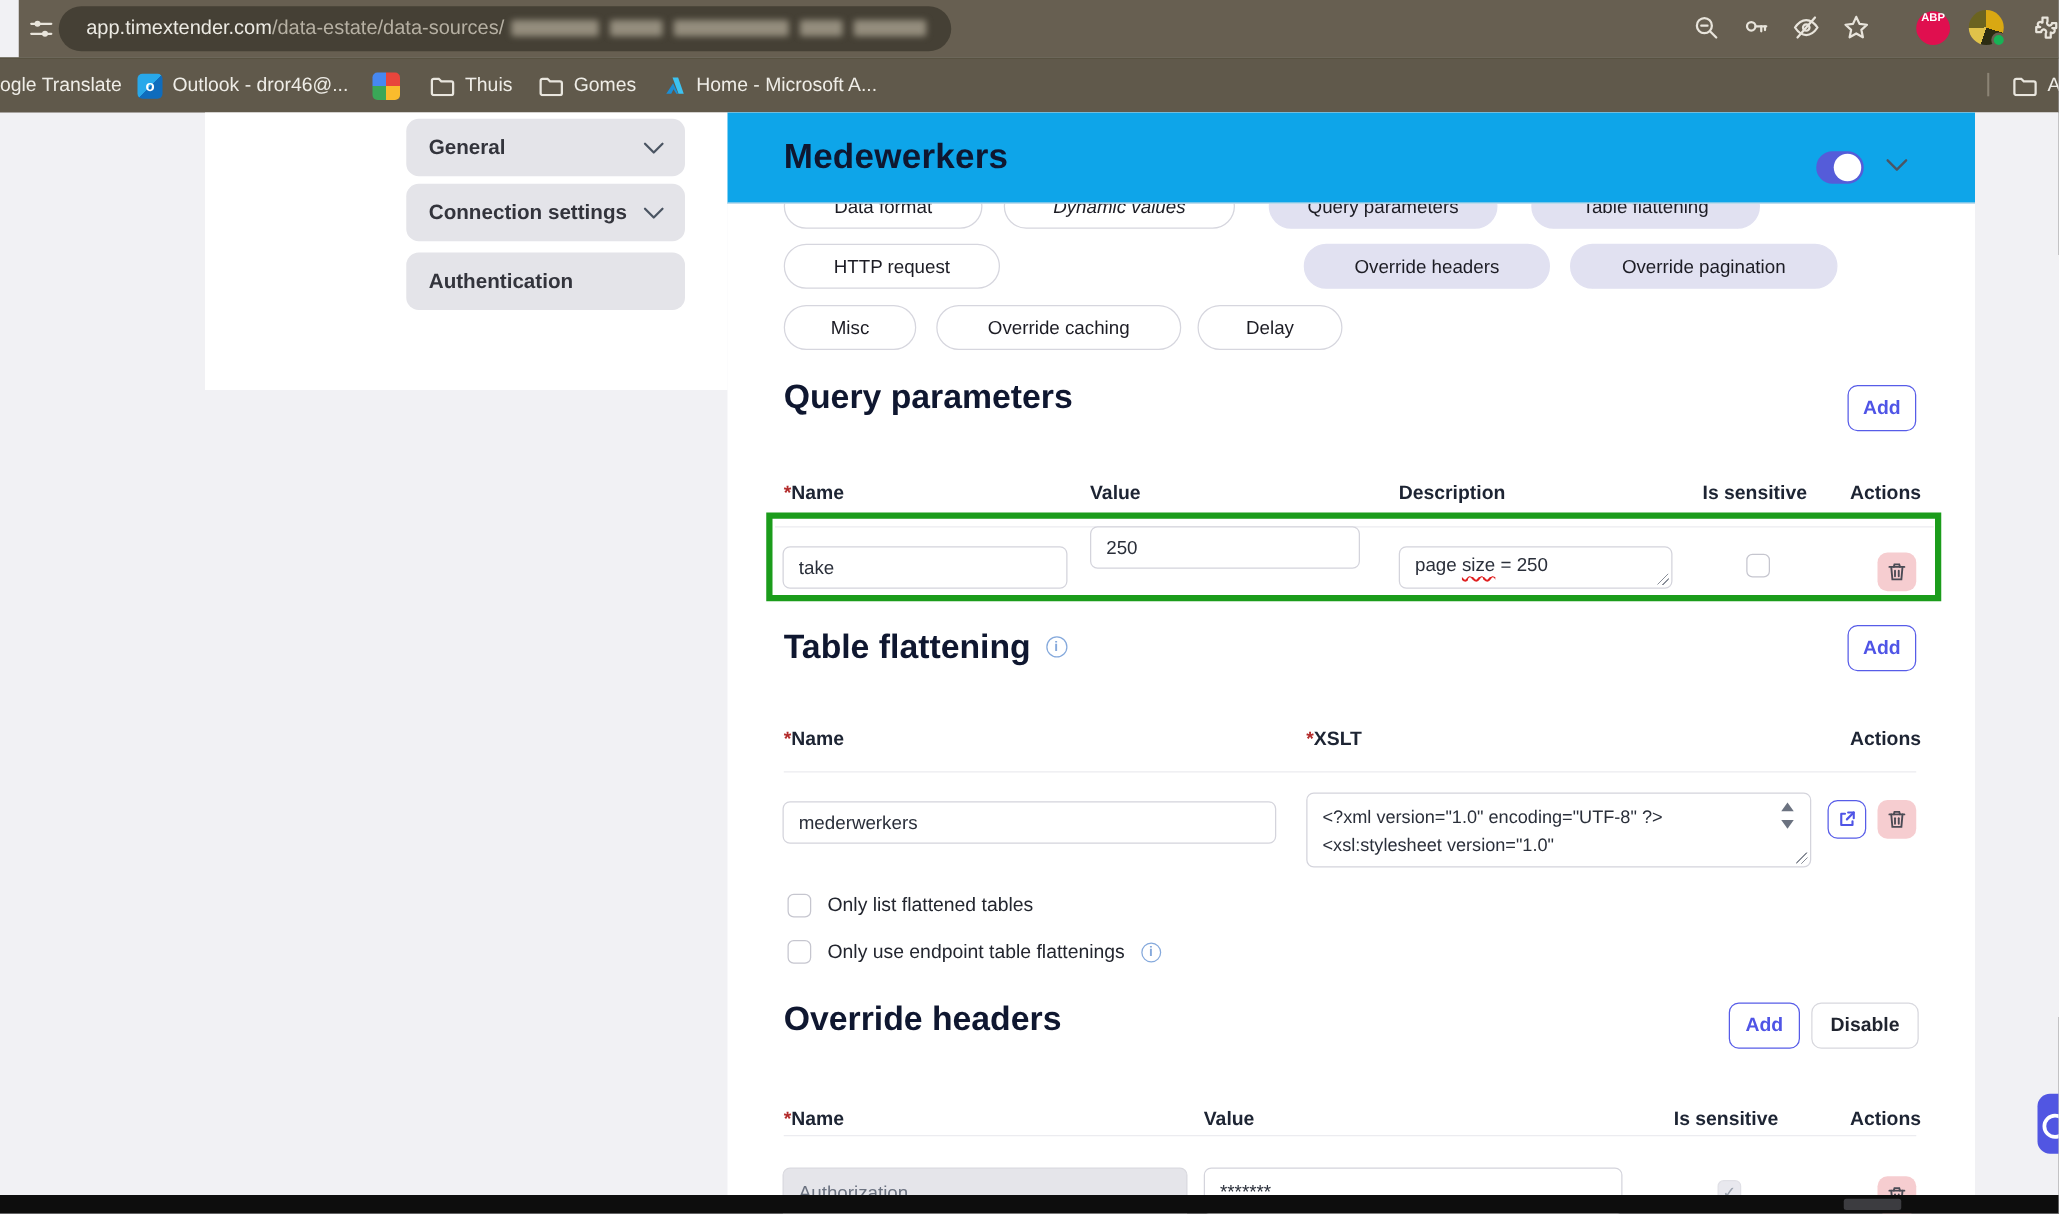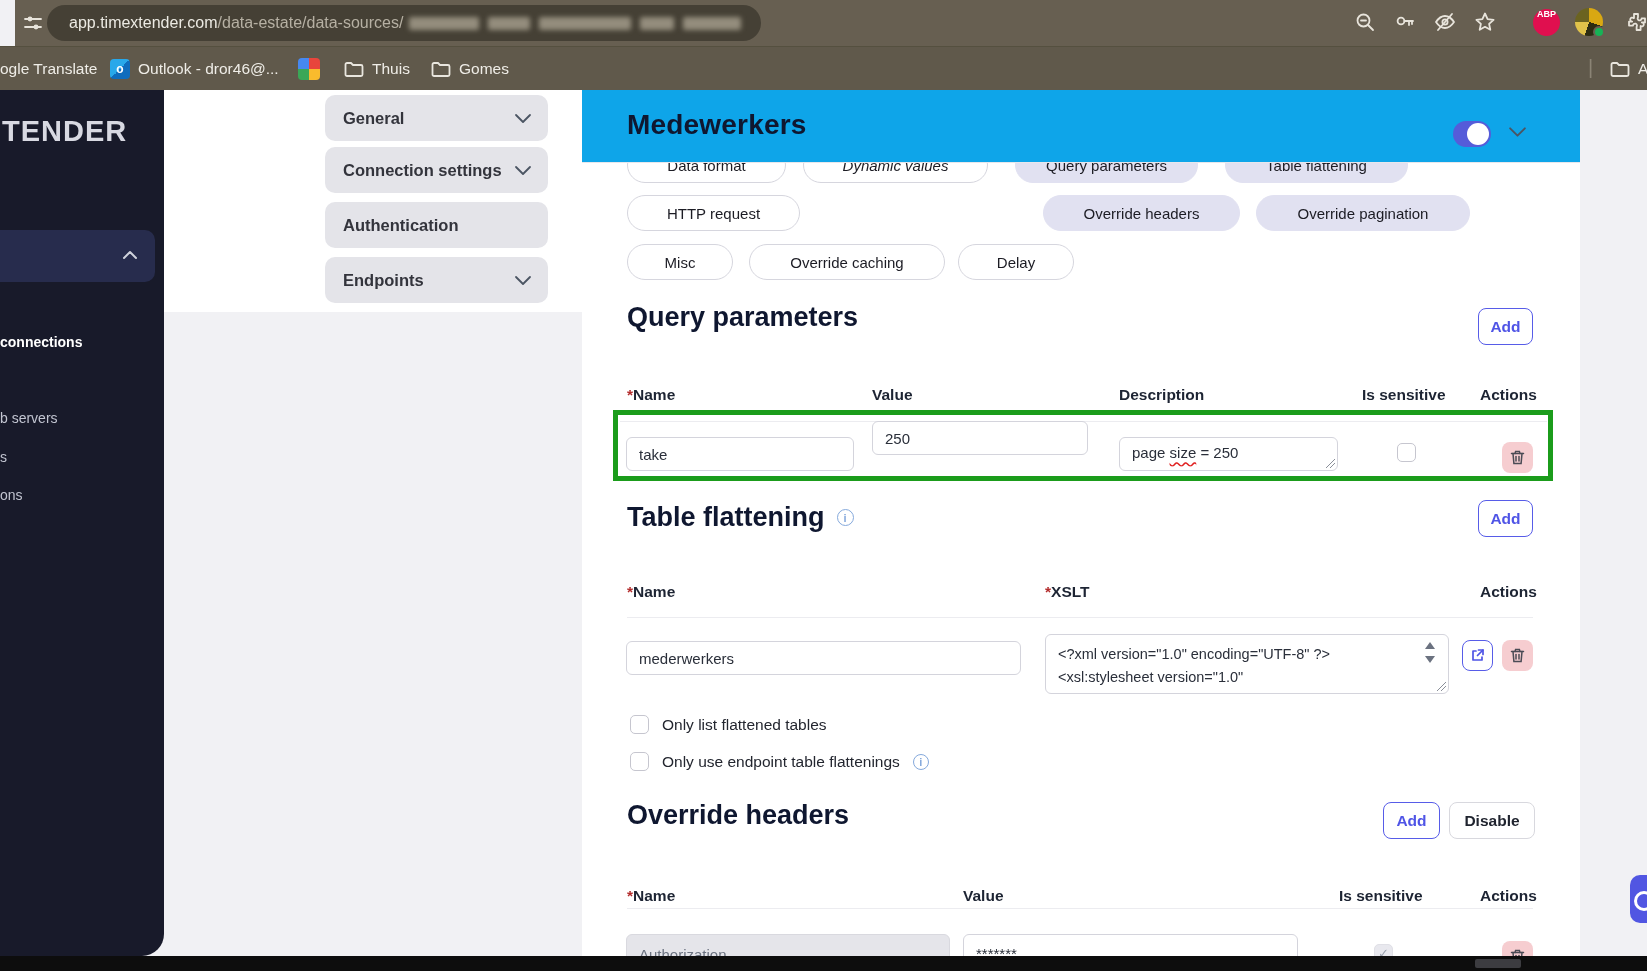--- a/index.html
+++ b/index.html
@@ -136,63 +136,52 @@
           <path d="M1.5 3.5a1.5 1.5 0 0 1 1.5-1.5h4l2 2h8a1.5 1.5 0 0 1 1.5 1.5v8a1.5 1.5 0 0 1-1.5 1.5H3a1.5 1.5 0 0 1-1.5-1.5z"></path>
         </svg>
       <span>Thuis</span>
     </div>
     <div class="abs bmitem" style="left:431px;top:0;">
       <svg class="folder" viewBox="0 0 20 16">
           <path d="M1.5 3.5a1.5 1.5 0 0 1 1.5-1.5h4l2 2h8a1.5 1.5 0 0 1 1.5 1.5v8a1.5 1.5 0 0 1-1.5 1.5H3a1.5 1.5 0 0 1-1.5-1.5z"></path>
         </svg>
       <span>Gomes</span>
     </div>
+    <div class="abs bmitem" style="left:531px;top:0;">
+      <svg style="width:18px;height:18px;" viewBox="0 0 18 18">
+          <path d="M7 2h4.5L16 15h-4.2L7 2z" fill="#3cc3f2"></path>
+          <path d="M7.5 6.5L2 15h4l1.8-3.6L10 15h1.5z" fill="#1b8fd6"></path>
+        </svg>
+      <span>Home - Microsoft A...</span>
+    </div>
     <span class="abs bmsep" style="left:1588px;top:9px;">|</span>
     <div class="abs bmitem" style="left:1610px;top:0;">
       <svg class="folder" viewBox="0 0 20 16">
           <path d="M1.5 3.5a1.5 1.5 0 0 1 1.5-1.5h4l2 2h8a1.5 1.5 0 0 1 1.5 1.5v8a1.5 1.5 0 0 1-1.5 1.5H3a1.5 1.5 0 0 1-1.5-1.5z"></path>
         </svg>
       <span>A</span>
     </div>
   </div>
 
-  <div class="abs sidebar">
-    <div class="abs logo">TENDER</div>
-    <div class="abs selitem">
-      <svg class="chev" style="position:absolute;left:122px;top:19px;width:16px;height:12px;" viewBox="0 0 16 12">
-          <polyline points="2,9 8,3 14,9"></polyline>
-        </svg>
-    </div>
-    <div class="abs sideitem b" style="top:244px;">connections</div>
-    <div class="abs sideitem" style="top:320px;">b servers</div>
-    <div class="abs sideitem" style="top:359px;">s</div>
-    <div class="abs sideitem" style="top:397px;">ons</div>
-  </div>
 
   <div class="abs subpanel"></div>
   <div class="abs navbox" style="top:147px;">
     <span>Connection settings</span>
     <svg class="navchev" style="width:18px;height:11px;" viewBox="0 0 18 11">
         <polyline points="2,2 9,9 16,2"></polyline>
       </svg>
   </div>
   <div class="abs navbox" style="top:95px;">
     <span>General</span>
     <svg class="navchev" style="width:18px;height:11px;" viewBox="0 0 18 11">
         <polyline points="2,2 9,9 16,2"></polyline>
       </svg>
   </div>
   <div class="abs navbox" style="top:202px;">
     <span>Authentication</span>
-  </div>
-  <div class="abs navbox" style="top:257px;">
-    <span>Endpoints</span>
-    <svg class="navchev" style="width:18px;height:11px;" viewBox="0 0 18 11">
-        <polyline points="2,2 9,9 16,2"></polyline>
-      </svg>
   </div>
 
   <div class="abs card">
 
     <div class="abs chip outline" style="left:45px;top:57px;width:159px;">Data format</div>
     <div class="abs chip outline" style="left:221px;top:57px;width:185px;font-style:italic;">Dynamic values</div>
     <div class="abs chip filled" style="left:433px;top:57px;width:183px;">Query parameters</div>
     <div class="abs chip filled" style="left:643px;top:57px;width:183px;">Table flattening</div>
     <div class="abs chip outline" style="left:45px;top:105px;width:173px;">HTTP request</div>
     <div class="abs chip filled" style="left:461px;top:105px;width:197px;">Override headers</div>

